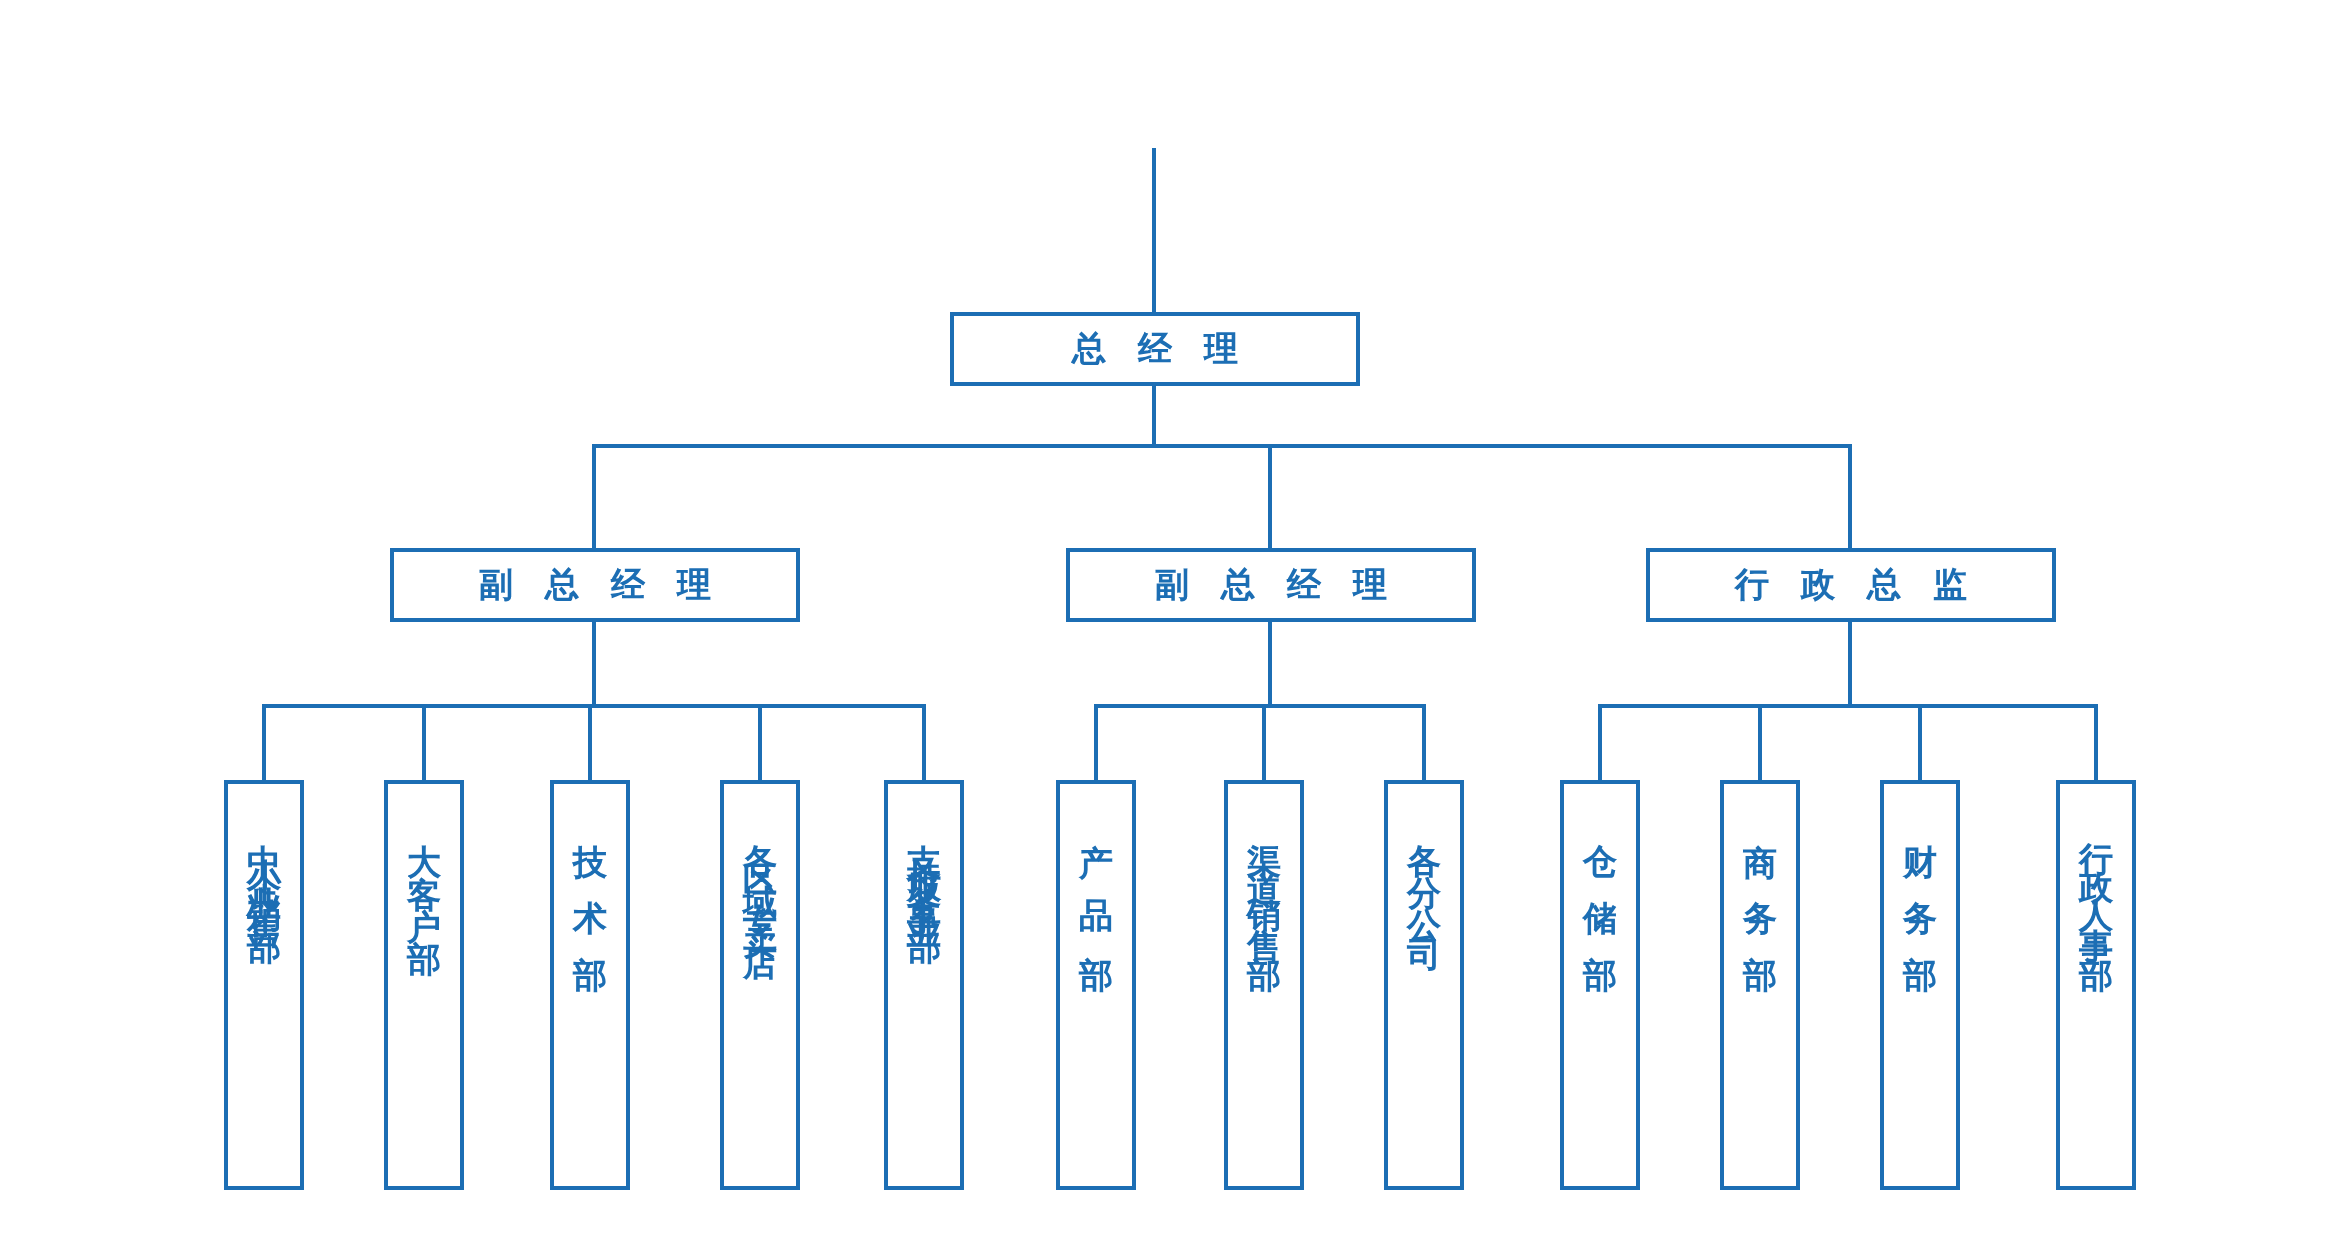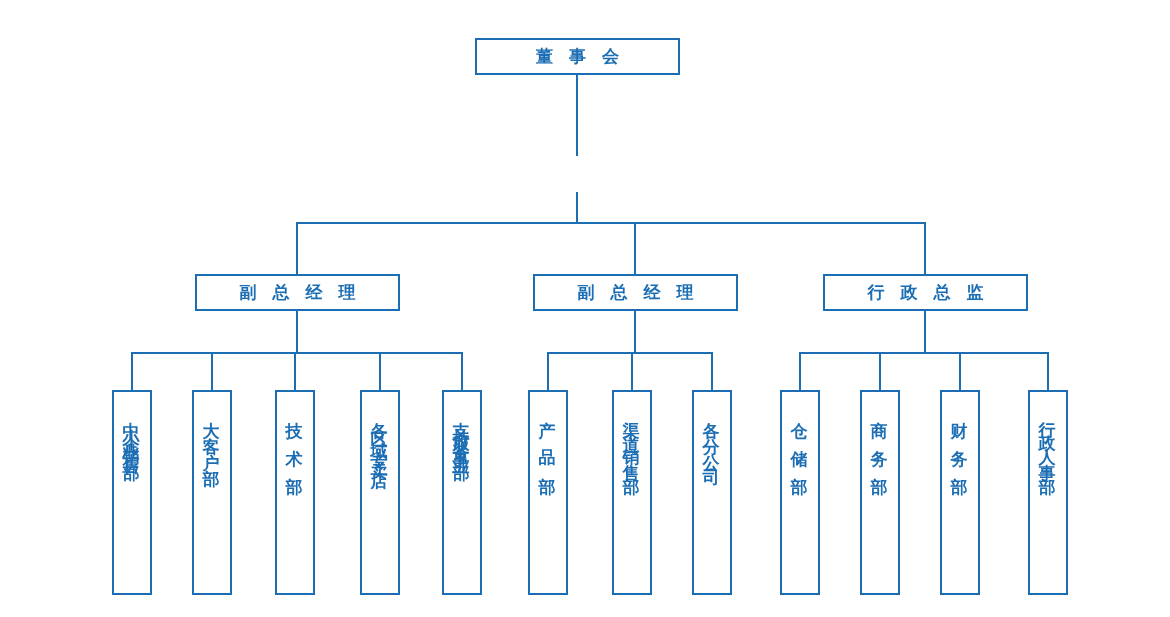--- a/index.html
+++ b/index.html
@@ -92,24 +92,24 @@
   <div class="vl" style="left:631px; top:352px; height:38px;"></div>
   <div class="vl" style="left:711px; top:352px; height:38px;"></div>
 
   <div class="vl" style="left:924px; top:311px; height:41px;"></div>
   <div class="hl" style="left:799px; top:352px; width:250px;"></div>
   <div class="vl" style="left:799px;  top:352px; height:38px;"></div>
   <div class="vl" style="left:879px;  top:352px; height:38px;"></div>
   <div class="vl" style="left:959px;  top:352px; height:38px;"></div>
   <div class="vl" style="left:1047px; top:352px; height:38px;"></div>
 
-  <div class="hnode" style="left:475px; top:38px;">
-    <span class="lbl">董事会</span>
+
+  <div class="hnode" style="left:475px; top:156px;">
+    <span class="lbl">总经理</span>
   </div>
-
 
   <div class="hnode" style="left:195px; top:274px;">
     <span class="lbl">副总经理</span>
   </div>
 
   <div class="hnode" style="left:533px; top:274px;">
     <span class="lbl">副总经理</span>
   </div>
 
   <div class="hnode" style="left:823px; top:274px;text-align:right;">

